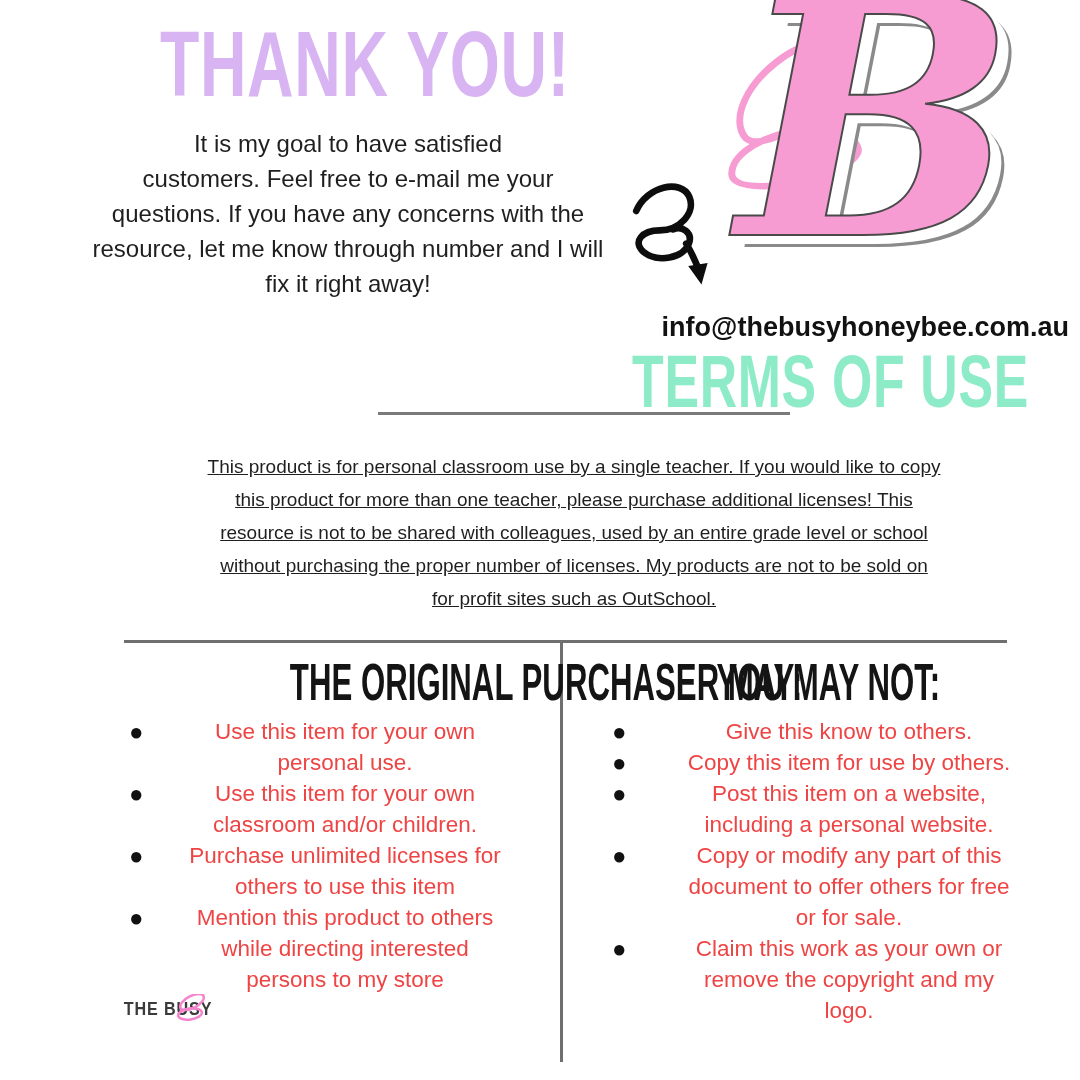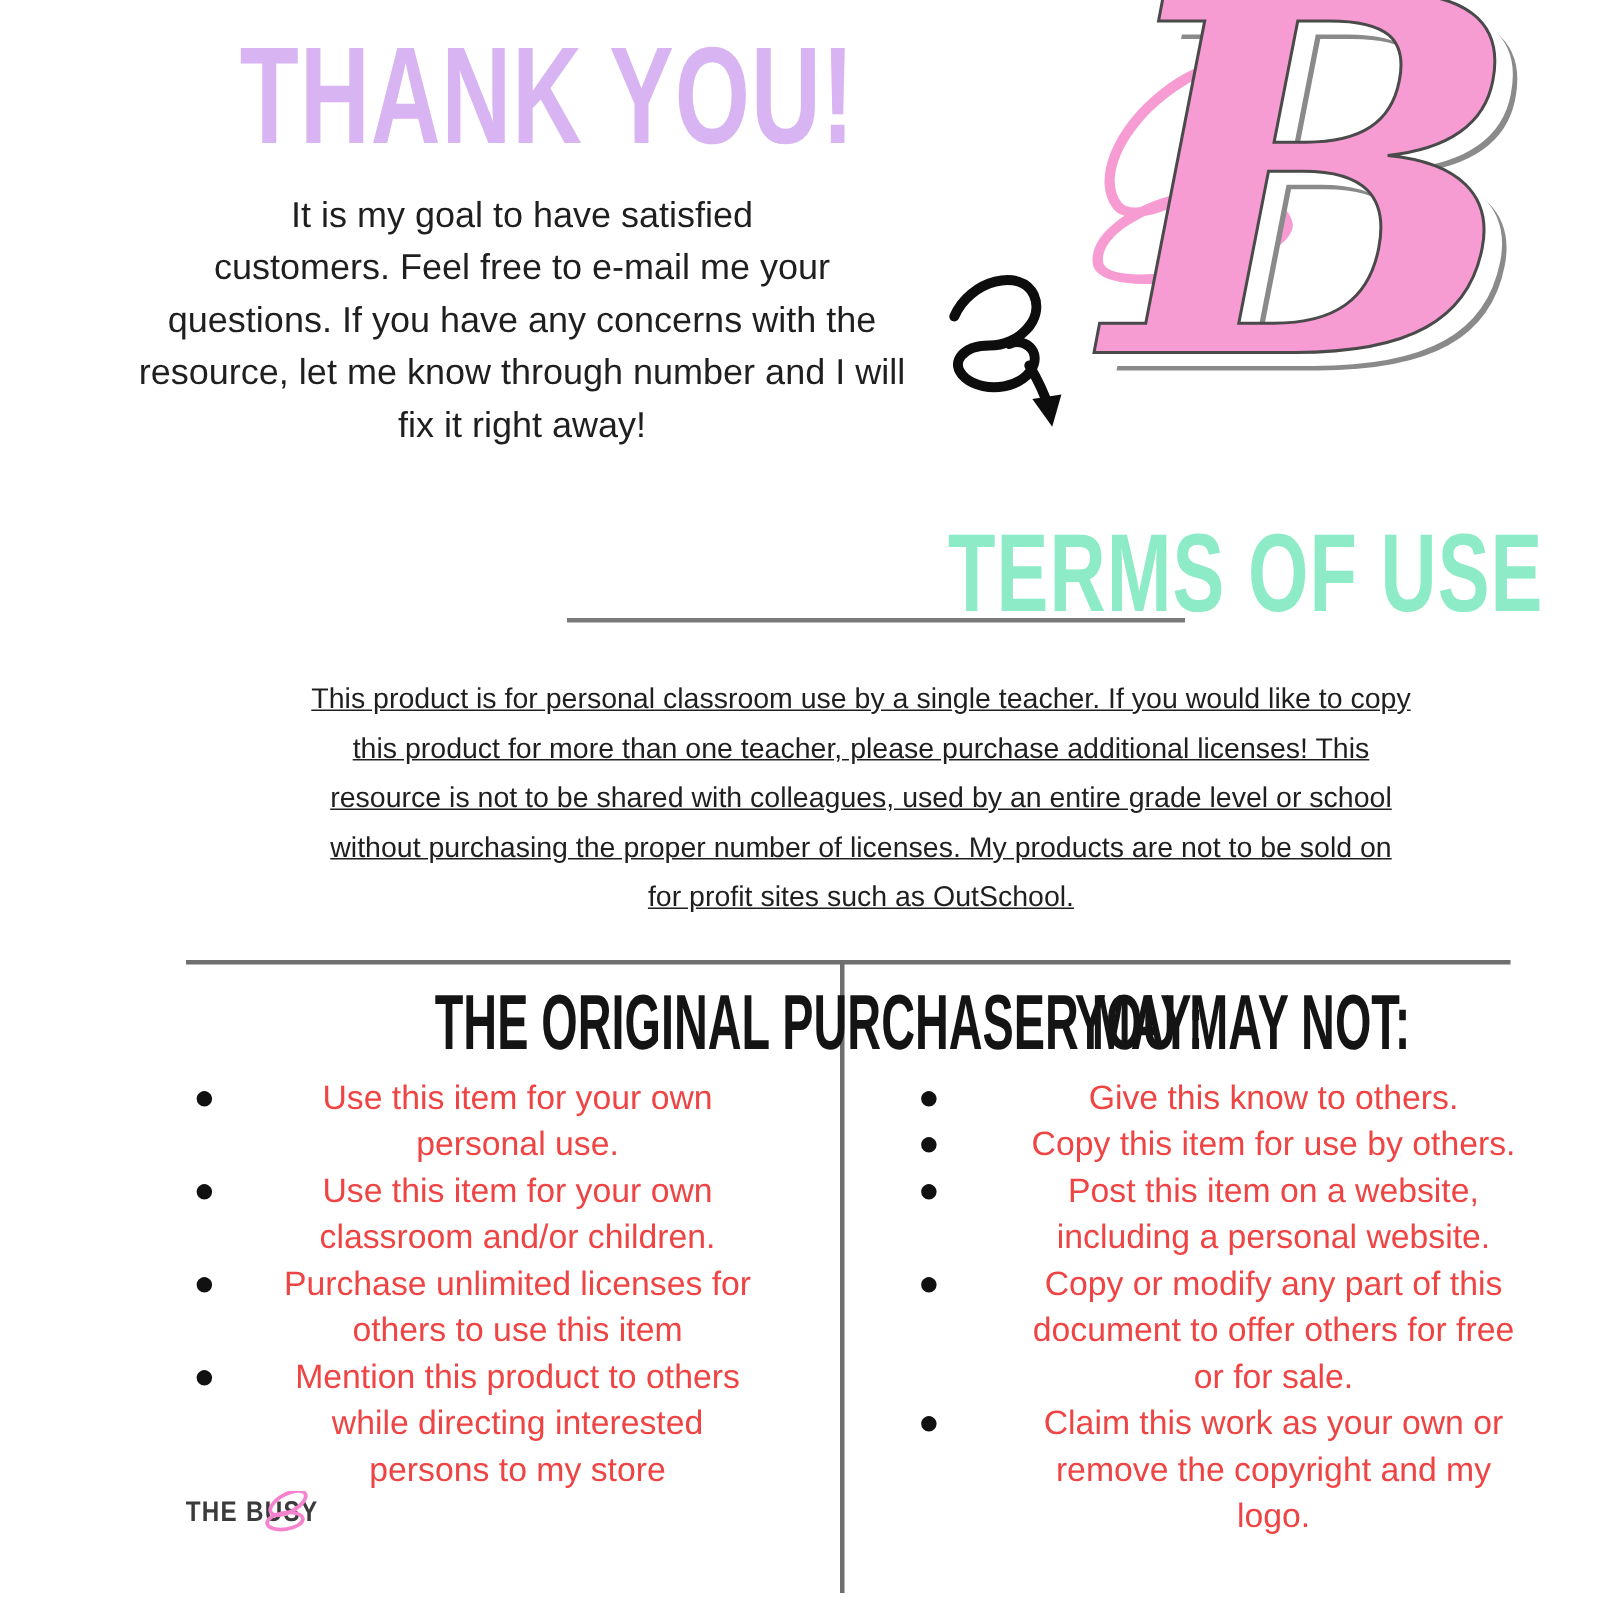--- a/index.html
+++ b/index.html
@@ -105,20 +105,21 @@
     <path d="M59,64 C65,74 69,83 72,92" fill="none" stroke="#0d0d0d" stroke-width="6.5" stroke-linecap="round"></path>
     <polygon points="61,86 74,104 80,83" fill="#0d0d0d"></polygon>
   </svg>
 
   <div class="b-logo">
     <div class="wing wing-upper"></div>
     <div class="wing wing-lower"></div>
     <div class="b-letter">B</div>
   </div>
 
+  <div class="email">info@thebusyhoneybee.com.au</div>
 
   <h2 class="terms-title"><span class="cond">TERMS OF USE</span></h2>
   <div class="terms-underline"></div>
 
   <p class="terms-body">This product is for personal classroom use by a single teacher. If you would like to copy
 this product for more than one teacher, please purchase additional licenses! This
 resource is not to be shared with colleagues, used by an entire grade level or school
 without purchasing the proper number of licenses. My products are not to be sold on
 for profit sites such as OutSchool.</p>
 

